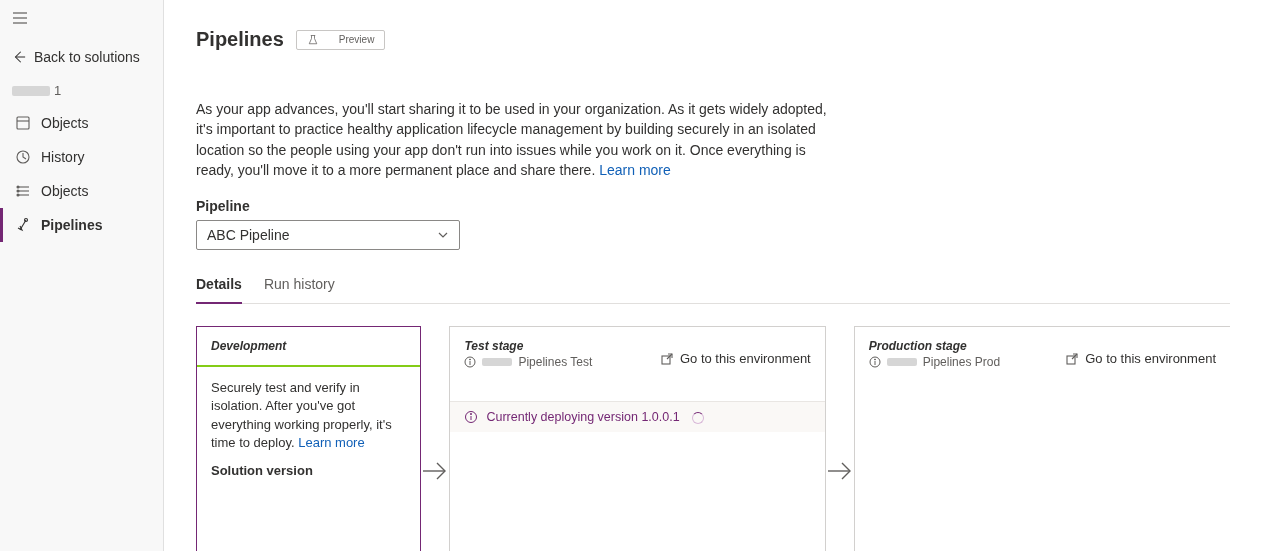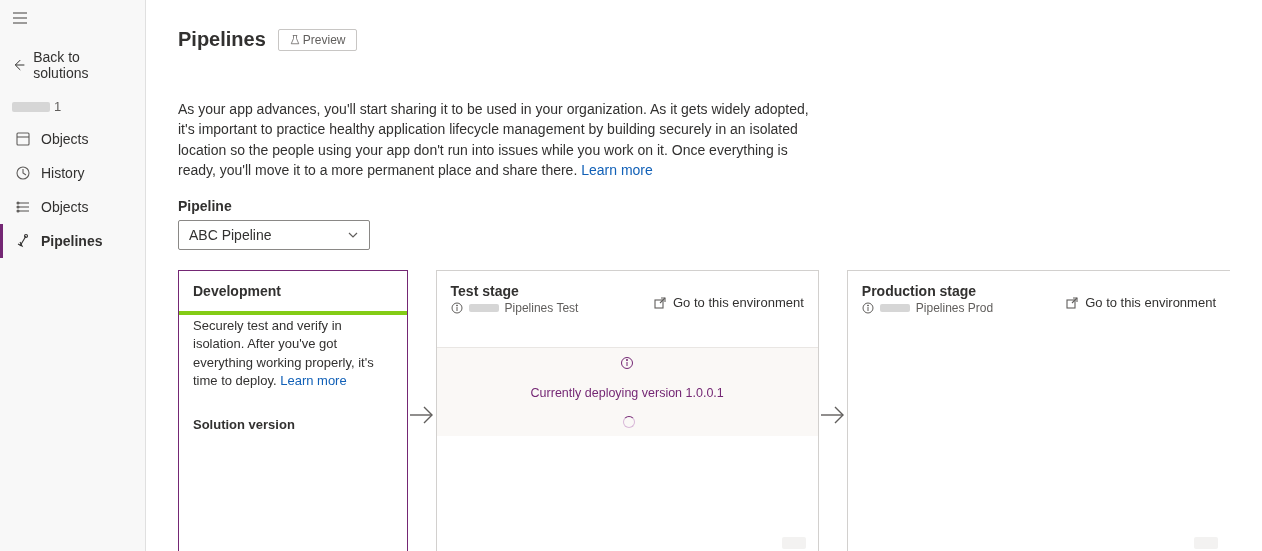--- a/index.html
+++ b/index.html
@@ -1,55 +1,55 @@
 <!DOCTYPE html>
 <html><head>
   <meta charset="utf-8">
   <style>
     * { box-sizing: border-box; margin: 0; padding: 0; }
     body { font-family: "Segoe UI", -apple-system, sans-serif; font-size: 14px; color: #323130; background: #fff; width: 1262px; height: 551px; overflow: hidden; display: flex; }
-    .sidebar { width: 146px; height: 100%; background: #f8f8f8; border-right: 1px solid #e0e0e0; display: flex; flex-direction: column; }
+    .sidebar { width: 164px; height: 100%; background: #f8f8f8; border-right: 1px solid #e0e0e0; display: flex; flex-direction: column; }
     .hamburger { padding: 10px 12px; cursor: pointer; }
     .hamburger svg { width: 16px; height: 16px; }
     .back-link { display: flex; align-items: center; gap: 8px; padding: 10px 12px; cursor: pointer; color: #323130; }
     .back-link svg { width: 14px; height: 14px; }
     .solution-name { padding: 8px 12px; font-size: 13px; color: #605e5c; display:flex; align-items:center; gap:4px;}
     .solution-name .redact { display:inline-block; width:38px; height:10px; background:#d6d6d6; border-radius:2px;}
     .nav-list { list-style: none; }
     .nav-item { display: flex; align-items: center; gap: 10px; padding: 9px 12px; cursor: pointer; font-size: 14px; color: #323130; border-left: 3px solid transparent; }
     .nav-item.active { border-left-color: #742774; font-weight: 600; }
     .nav-item svg { width: 16px; height: 16px; flex-shrink: 0; }
     .main { flex: 1; padding: 28px 32px 0 32px; overflow: hidden; }
     .header-row { display: flex; align-items: center; gap: 12px; margin-bottom: 16px; }
     .page-title { font-size: 20px; font-weight: 600; }
-    .preview-badge { display: inline-flex; align-items: center; gap: 2px; border: 1px solid #c8c6c4; padding: 3px 10px; border-radius: 2px; font-size: 12px; color: #605e5c; }
+    .preview-badge { display: inline-flex; align-items: center; gap: 20px; border: 1px solid #c8c6c4; padding: 3px 10px; border-radius: 2px; font-size: 10px; color: #605e5c; }
     .preview-badge svg { width: 12px; height: 12px; }
     .intro-text { max-width: 640px; font-size: 14px; color: #323130; line-height: 1.45; margin-bottom: 18px; margin-top: 48px; }
     .intro-text a { color: #1160b7; text-decoration: none; cursor: pointer; }
     .field-label { font-size: 14px; font-weight: 600; margin-bottom: 6px; }
-    .dropdown { width: 192px; border: 1px solid #8a8886; border-radius: 2px; padding: 6px 10px; display: flex; align-items: center; justify-content: space-between; cursor: pointer; background: #fff; margin-bottom: 20px; }
+    .dropdown { width: 264px; border: 1px solid #8a8886; border-radius: 2px; padding: 6px 10px; display: flex; align-items: center; justify-content: space-between; cursor: pointer; background: #fff; margin-bottom: 20px; }
     .dropdown svg { width: 12px; height: 12px; }
     .tabs { display: flex; gap: 22px; border-bottom: 1px solid #e1dfdd; margin-bottom: 22px; }
     .tab { padding: 6px 0 10px 0; cursor: pointer; color: #605e5c; font-size: 14px; border-bottom: 2px solid transparent; margin-bottom: -1px; }
     .tab.active { color: #323130; font-weight: 600; border-bottom-color: #742774; }
     .stages { display: flex; gap: 0; align-items: stretch; }
     .stage-card { width: 394px; height: 290px; border: 1px solid #d2d0ce; background: #fff; display: flex; flex-direction: column; position: relative; }
     .stage-card.dev { border: 1.5px solid #742774; width: 236px; height: 290px; }
     .stage-card.prod { border-right: none; width: 394px; }
     .stage-header { padding: 12px 14px 10px 14px; }
-    .stage-title { font-weight: 600; font-size: 14px; margin-bottom: 2px; }
+    .stage-title { font-weight: 600; font-size: 12px; margin-bottom: 2px; font-style: italic; }
     .stage-sub { display: flex; align-items: center; gap: 6px; font-size: 12px; color: #605e5c; }
     .stage-sub svg { width: 12px; height: 12px; }
     .stage-sub .redact { display:inline-block; width:30px; height:8px; background:#d6d6d6; border-radius:2px;}
     .go-link { position: absolute; top: 24px; right: 14px; display: flex; align-items: center; gap: 6px; font-size: 13px; color: #323130; cursor: pointer; }
     .go-link svg { width: 14px; height: 14px; }
-    .dev-body { padding: 2px 14px; border-top: 4px solid #84cc16; font-size: 13px; line-height: 1.4; }
+    .dev-body { padding: 12px 14px; border-top: 2px solid #84cc16; font-size: 13px; line-height: 1.4; }
     .dev-body a { color: #1160b7; text-decoration: none; cursor:pointer;}
-    .sol-label { margin-top: 26px; font-weight: 600; }
-    .deploy-bar { border-top: 1px solid #e9e6e3; background: #faf8f6; padding: 8px 14px; display: flex; align-items: center; gap: 16px; font-size: 12.5px; color: #742774; flex-direction: column; }
+    .sol-label { margin-top: 10px; font-weight: 600; }
+    .deploy-bar { border-top: 1px solid #e9e6e3; background: #faf8f6; padding: 8px 14px; display: flex; align-items: flex-end; gap: 8px; font-size: 12.5px; color: #742774; }
     .deploy-bar svg { width: 14px; height: 14px; }
     .spinner { width: 12px; height: 12px; border: 1.5px solid #d8b8d8; border-top-color: #742774; border-radius: 50%; animation: spin 1s linear infinite; margin-left: 4px;}
     @keyframes spin { to { transform: rotate(360deg); } }
     .deploy-btn { position: absolute; bottom: 10px; right: 12px; display: inline-flex; align-items: center; gap: 6px; background: #f3f2f1; color: #a19f9d; padding: 6px 12px; border-radius: 2px; font-size: 13px; cursor: not-allowed; }
     .arrow-connector { width: 28px; display: flex; align-items: center; justify-content: center; }
     .arrow-connector svg { width: 28px; height: 28px; }
   </style>
 </head>
 <body>
 
@@ -123,20 +123,24 @@
   <p class="intro-text">
     <span>As your app advances, you'll start sharing it to be used in your organization. As it gets widely adopted, it's important to practice healthy application lifecycle management by building securely in an isolated location so the people using your app don't run into issues while you work on it. Once everything is ready, you'll move it to a more permanent place and share there. </span><a>Learn more</a>
   </p>
   <div class="field-label">Pipeline</div>
   <div class="dropdown">
     <span>ABC Pipeline</span>
     <svg viewBox="0 0 12 12" fill="none" stroke="#605e5c" stroke-width="1.2">
         <path d="M2 4 L6 8 L10 4"></path>
       </svg>
   </div>
+  <div class="tabs">
+    <div class="tab active">Details</div>
+    <div class="tab">Run history</div>
+  </div>
 
   <div class="stages">
 
     <div class="stage-card dev">
       <div class="stage-header">
         <div class="stage-title">Development</div>
       </div>
       <div class="dev-body">
         <span>Securely test and verify in isolation. After you've got everything working properly, it's time to deploy. </span><a>Learn more</a>
         <div class="sol-label">Solution version</div>

